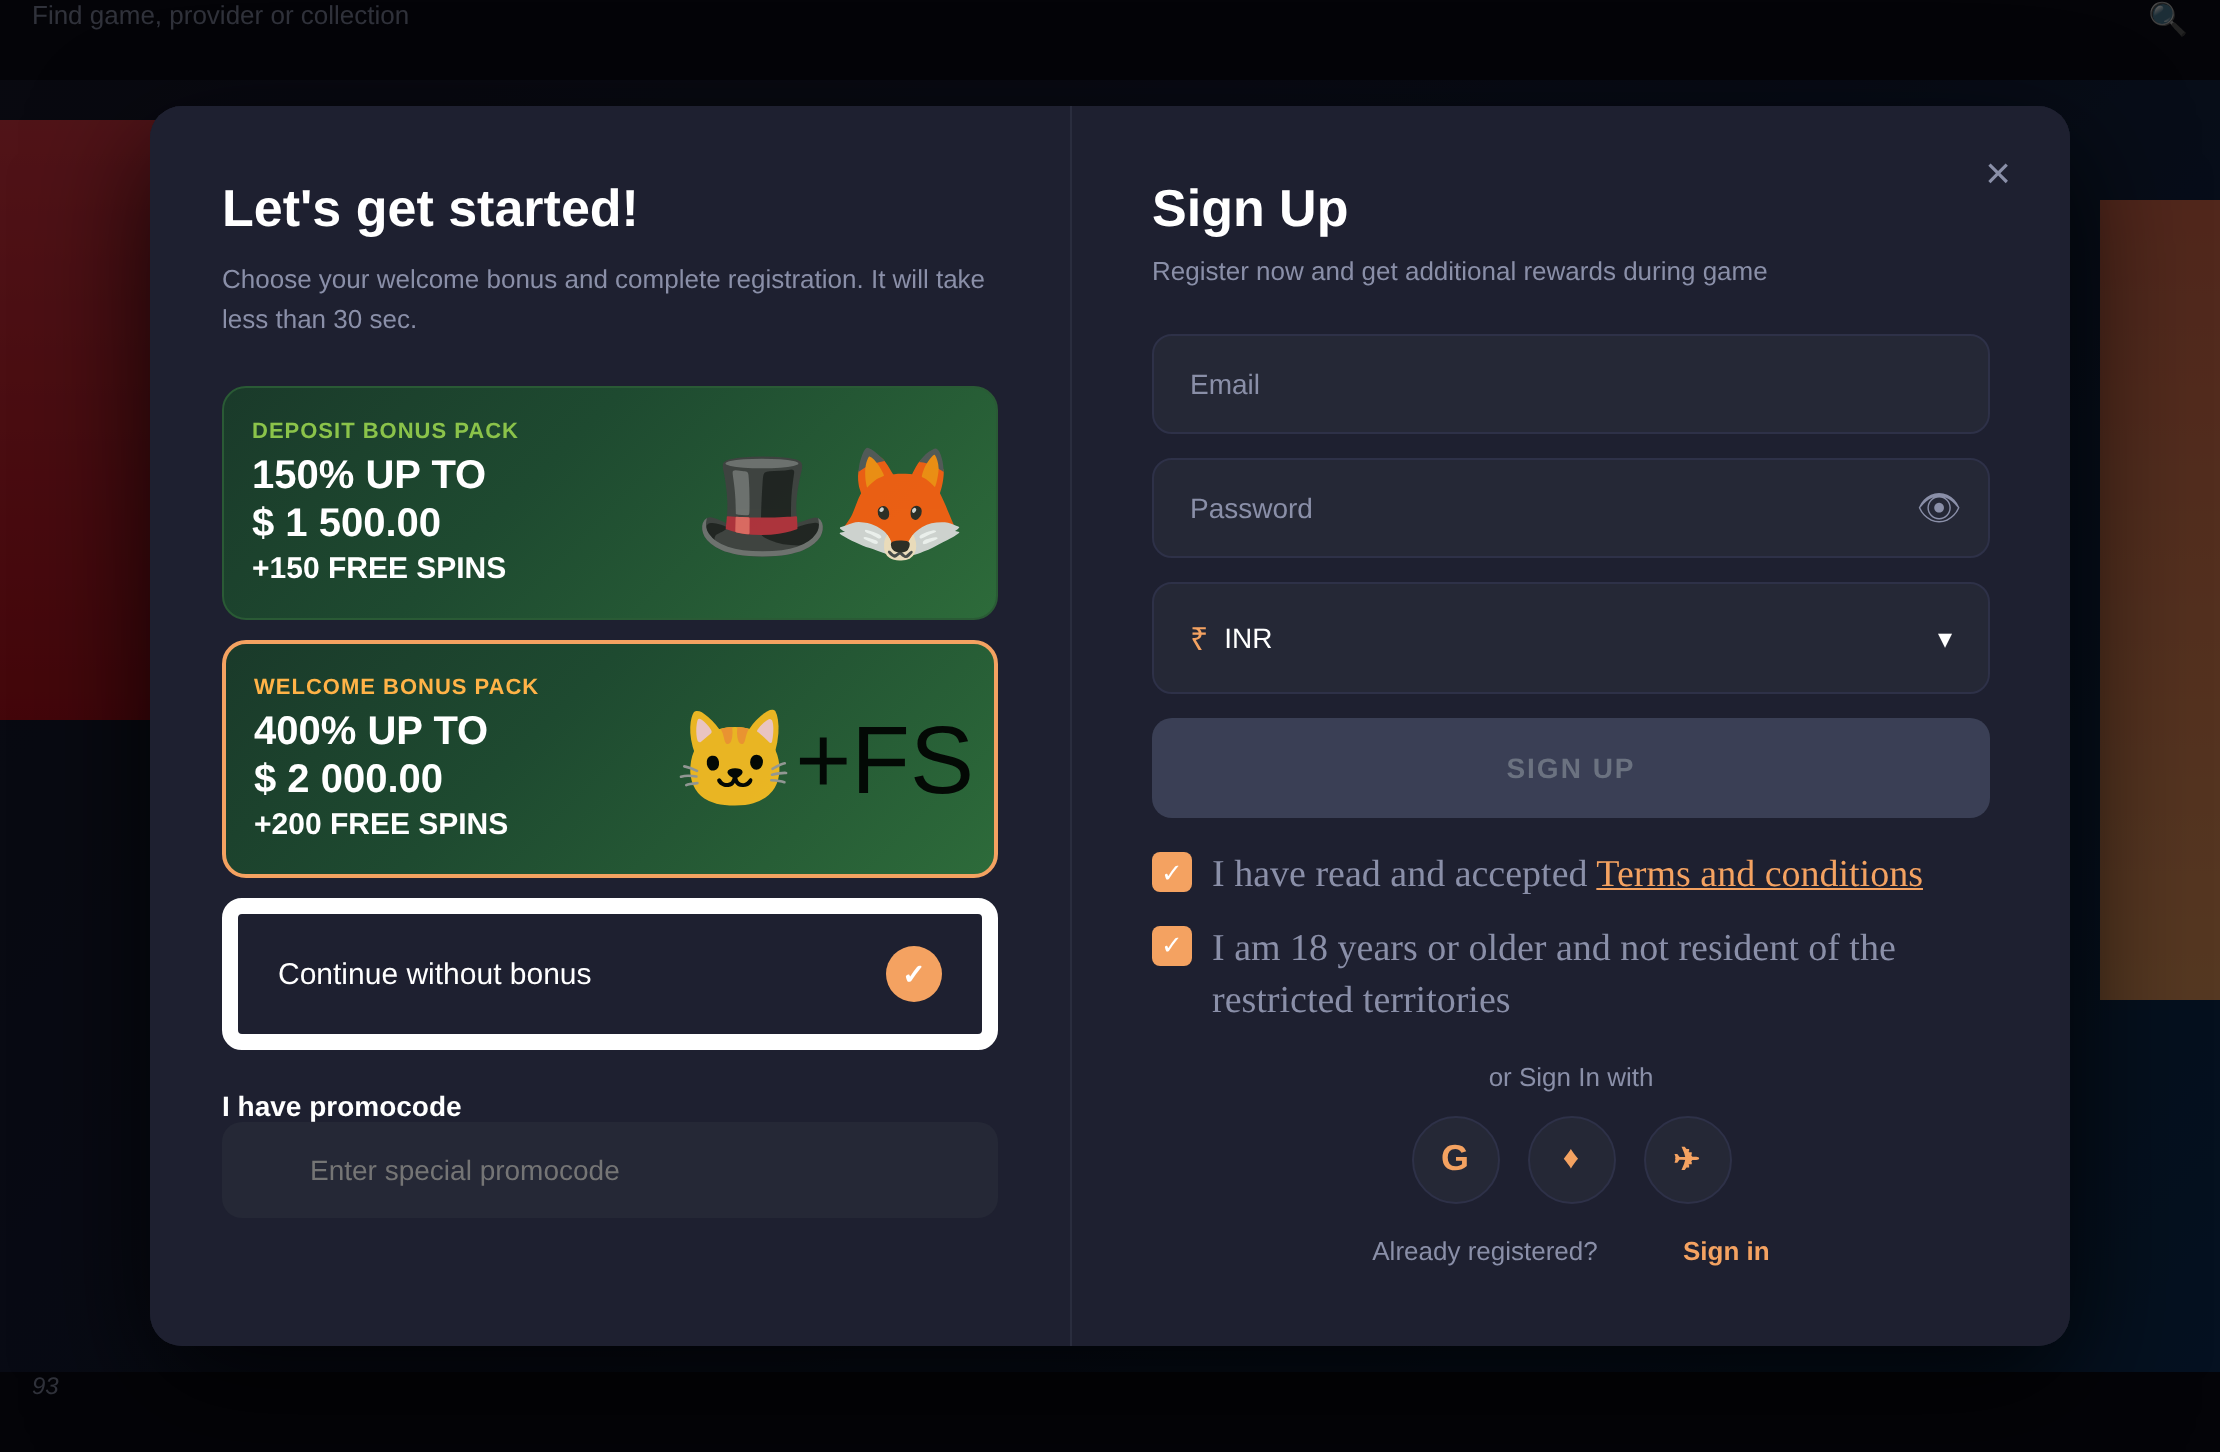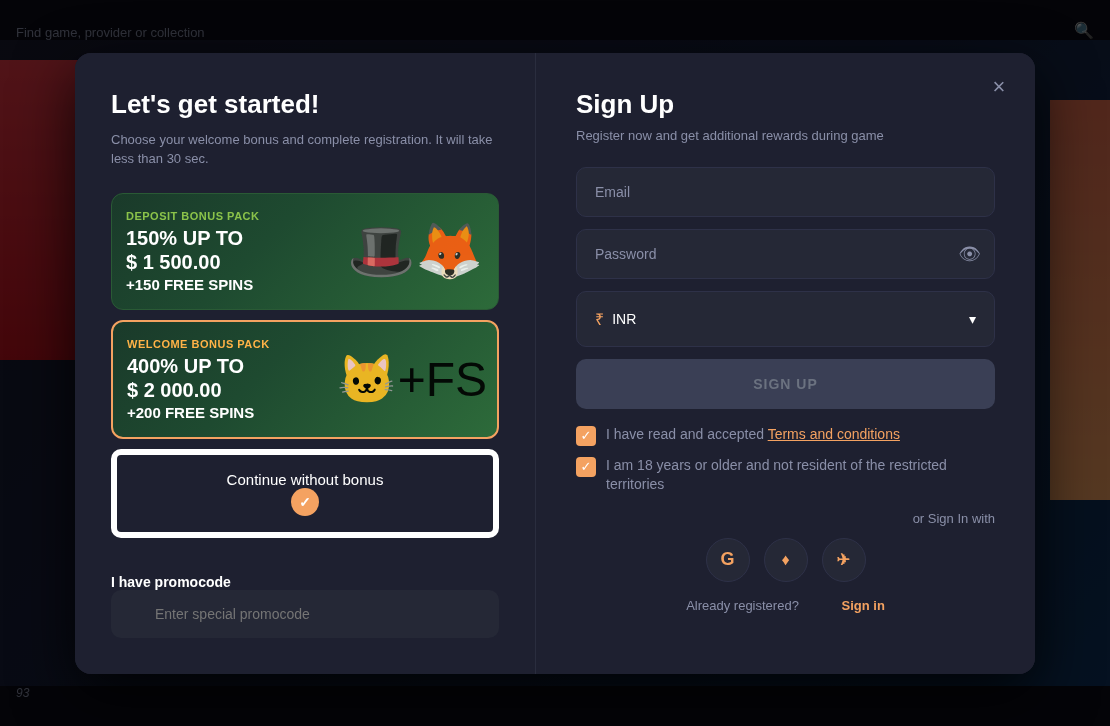--- a/index.html
+++ b/index.html
@@ -138,32 +138,31 @@
       top: 50%;
       transform: translateY(-50%);
       font-size: 60px;
       opacity: 0.9;
     }
 
     
     .continue-btn {
       width: 100%;
       background: transparent;
-      border: 6px solid #ffffff;
+      border: 8px solid #ffffff;
       border-radius: 10px;
       padding: 16px 20px;
       color: #ffffff;
       font-size: 15px;
       font-weight: 500;
       cursor: pointer;
       display: flex;
       align-items: center;
       justify-content: space-between;
-      margin-bottom: 36px;
-      flex-direction: column;
+      margin-bottom: 20px;
     }
 
     .continue-btn .check-icon {
       width: 28px;
       height: 28px;
       background: #f4a261;
       border-radius: 50%;
       display: flex;
       align-items: center;
       justify-content: center;
@@ -334,32 +333,33 @@
       flex-shrink: 0;
       display: flex;
       align-items: center;
       justify-content: center;
       color: white;
       font-size: 13px;
       margin-top: 1px;
     }
 
     .checkbox-label {
-      font-size: 14px;
+      font-size: 19px;
       color: #8a8fa8;
       line-height: 1.4;
+      font-family: Liberation Serif, serif;
     }
 
     .checkbox-label a {
       color: #f4a261;
       text-decoration: underline;
     }
 
     .or-signin {
-      text-align: right;
+      text-align: center;
       color: #8a8fa8;
       font-size: 13px;
       margin: 16px 0 12px;
     }
 
     .social-buttons {
       display: flex;
       justify-content: center;
       gap: 14px;
       margin-bottom: 16px;
@@ -411,21 +411,21 @@
     }
 
     .top-search {
       position: absolute;
       top: 0;
       left: 0; right: 0;
       height: 40px;
       background: #0d0e18;
       z-index: 5;
       display: flex;
-      align-items: flex-end;
+      align-items: flex-start;
       padding: 0 16px;
       color: #8a8fa8;
       font-size: 13px;
     }
   </style>
 </head>
 <body>
 
 <div class="bg-content"></div>
 <div class="bg-left-banner"></div>

